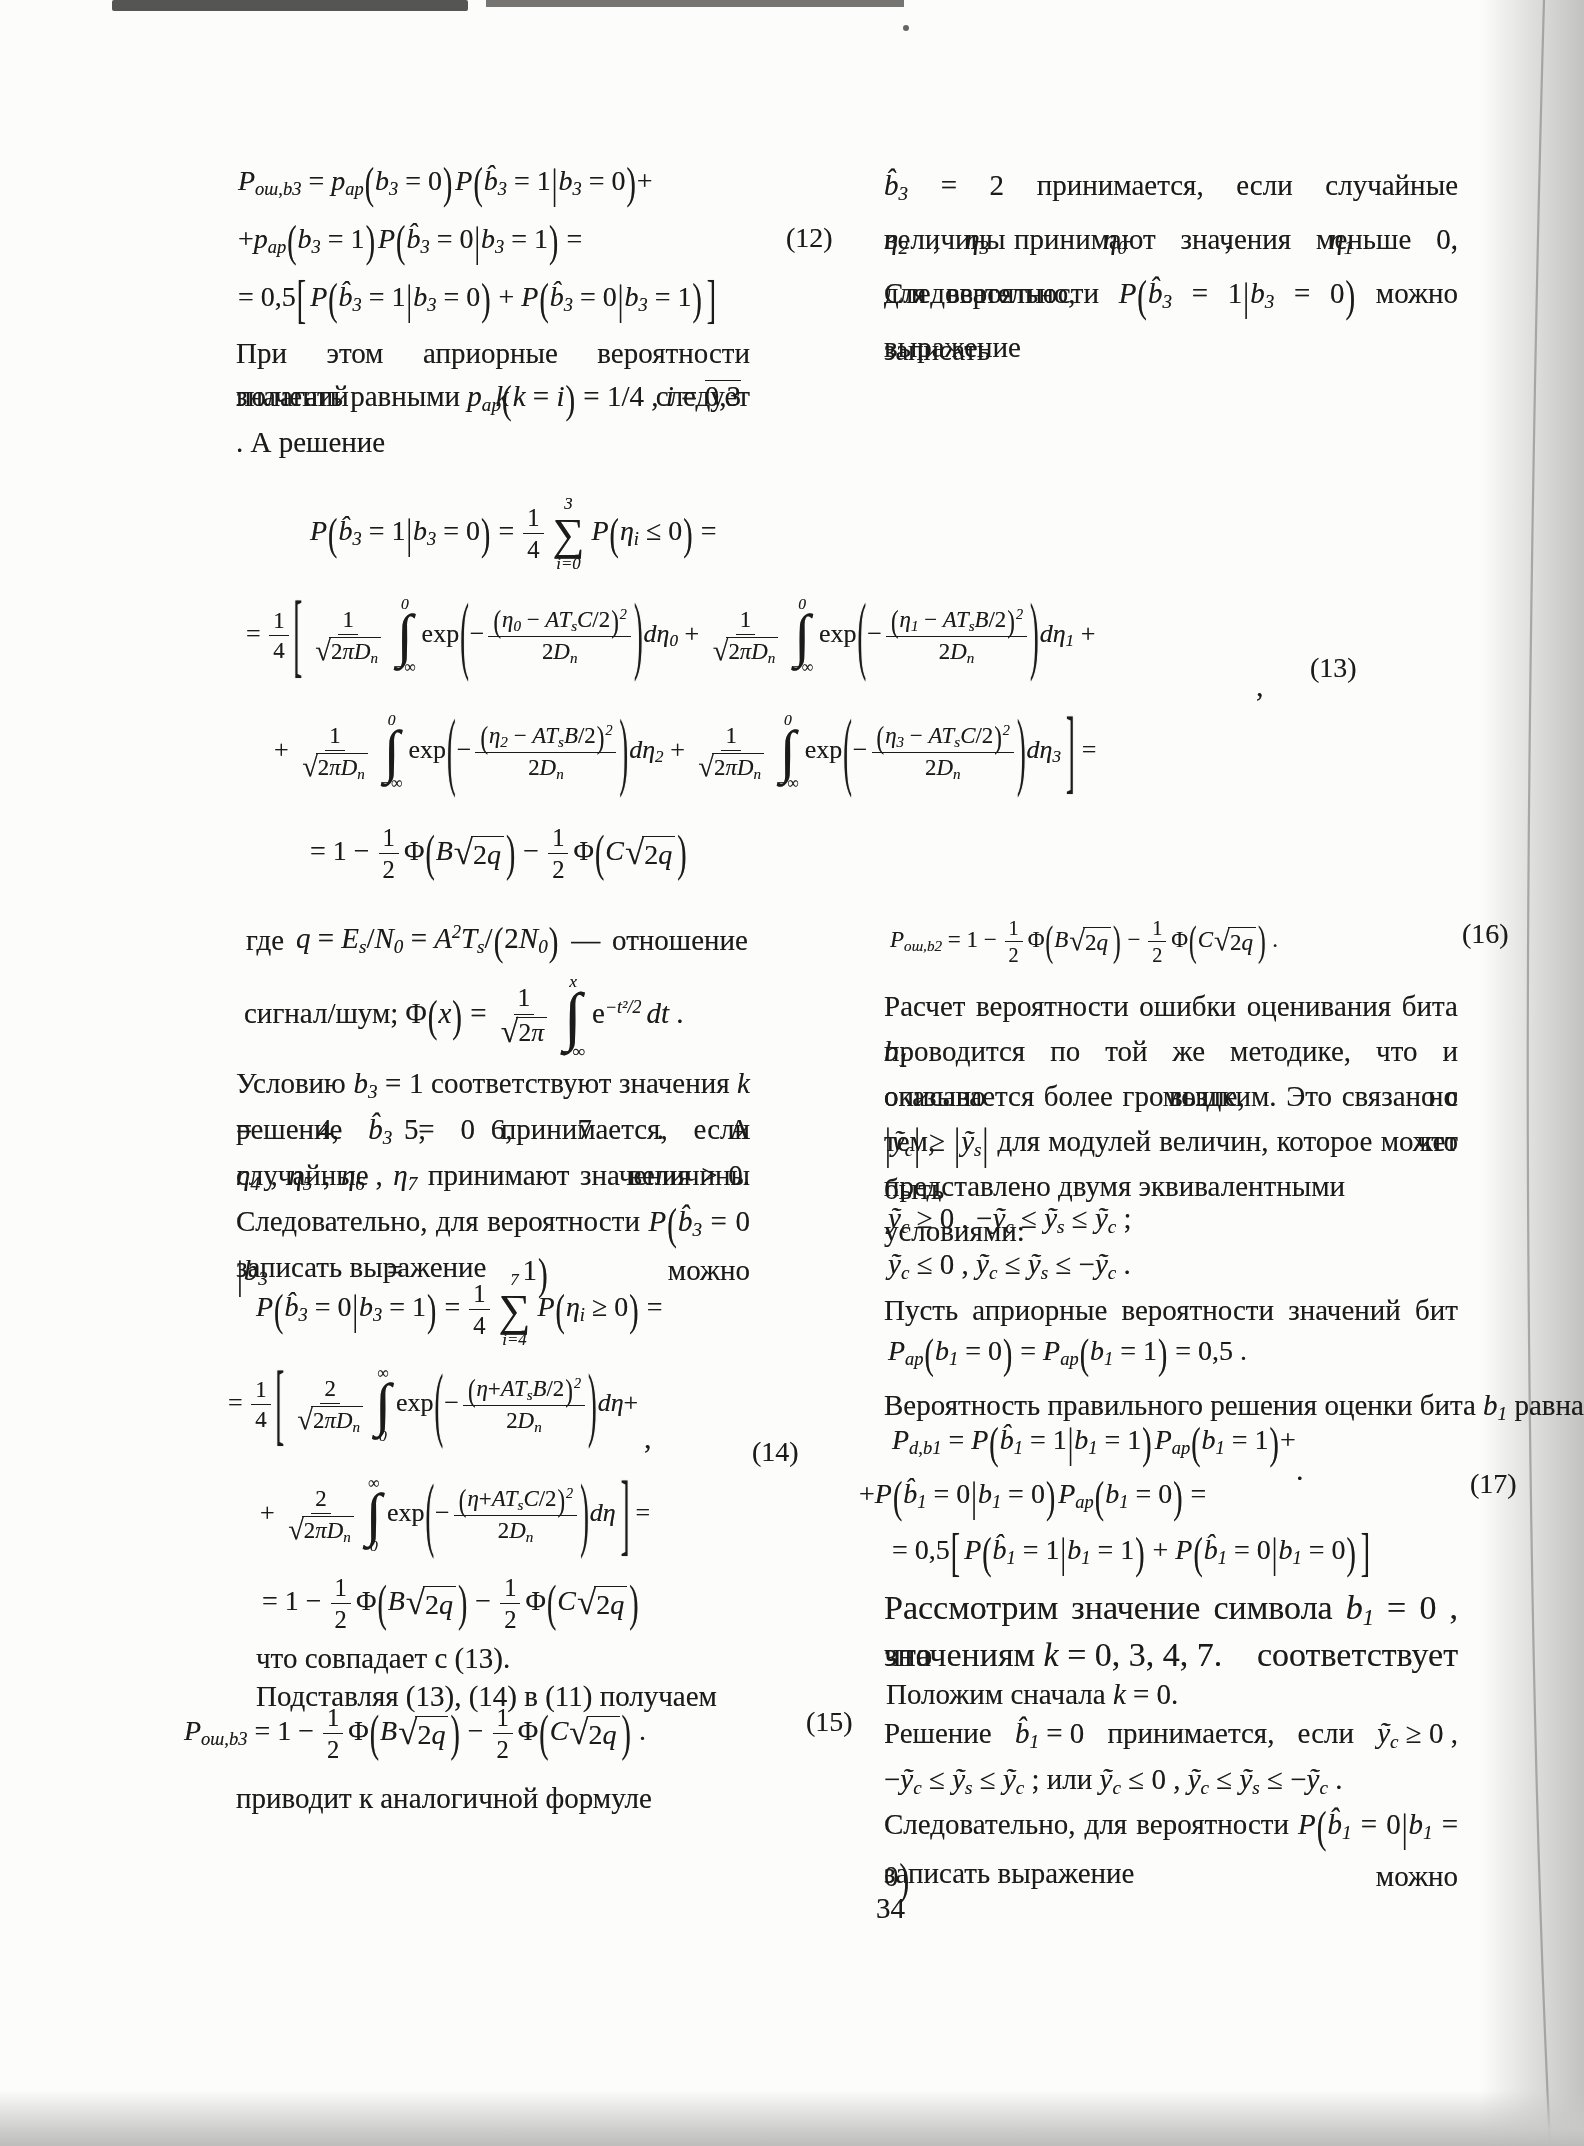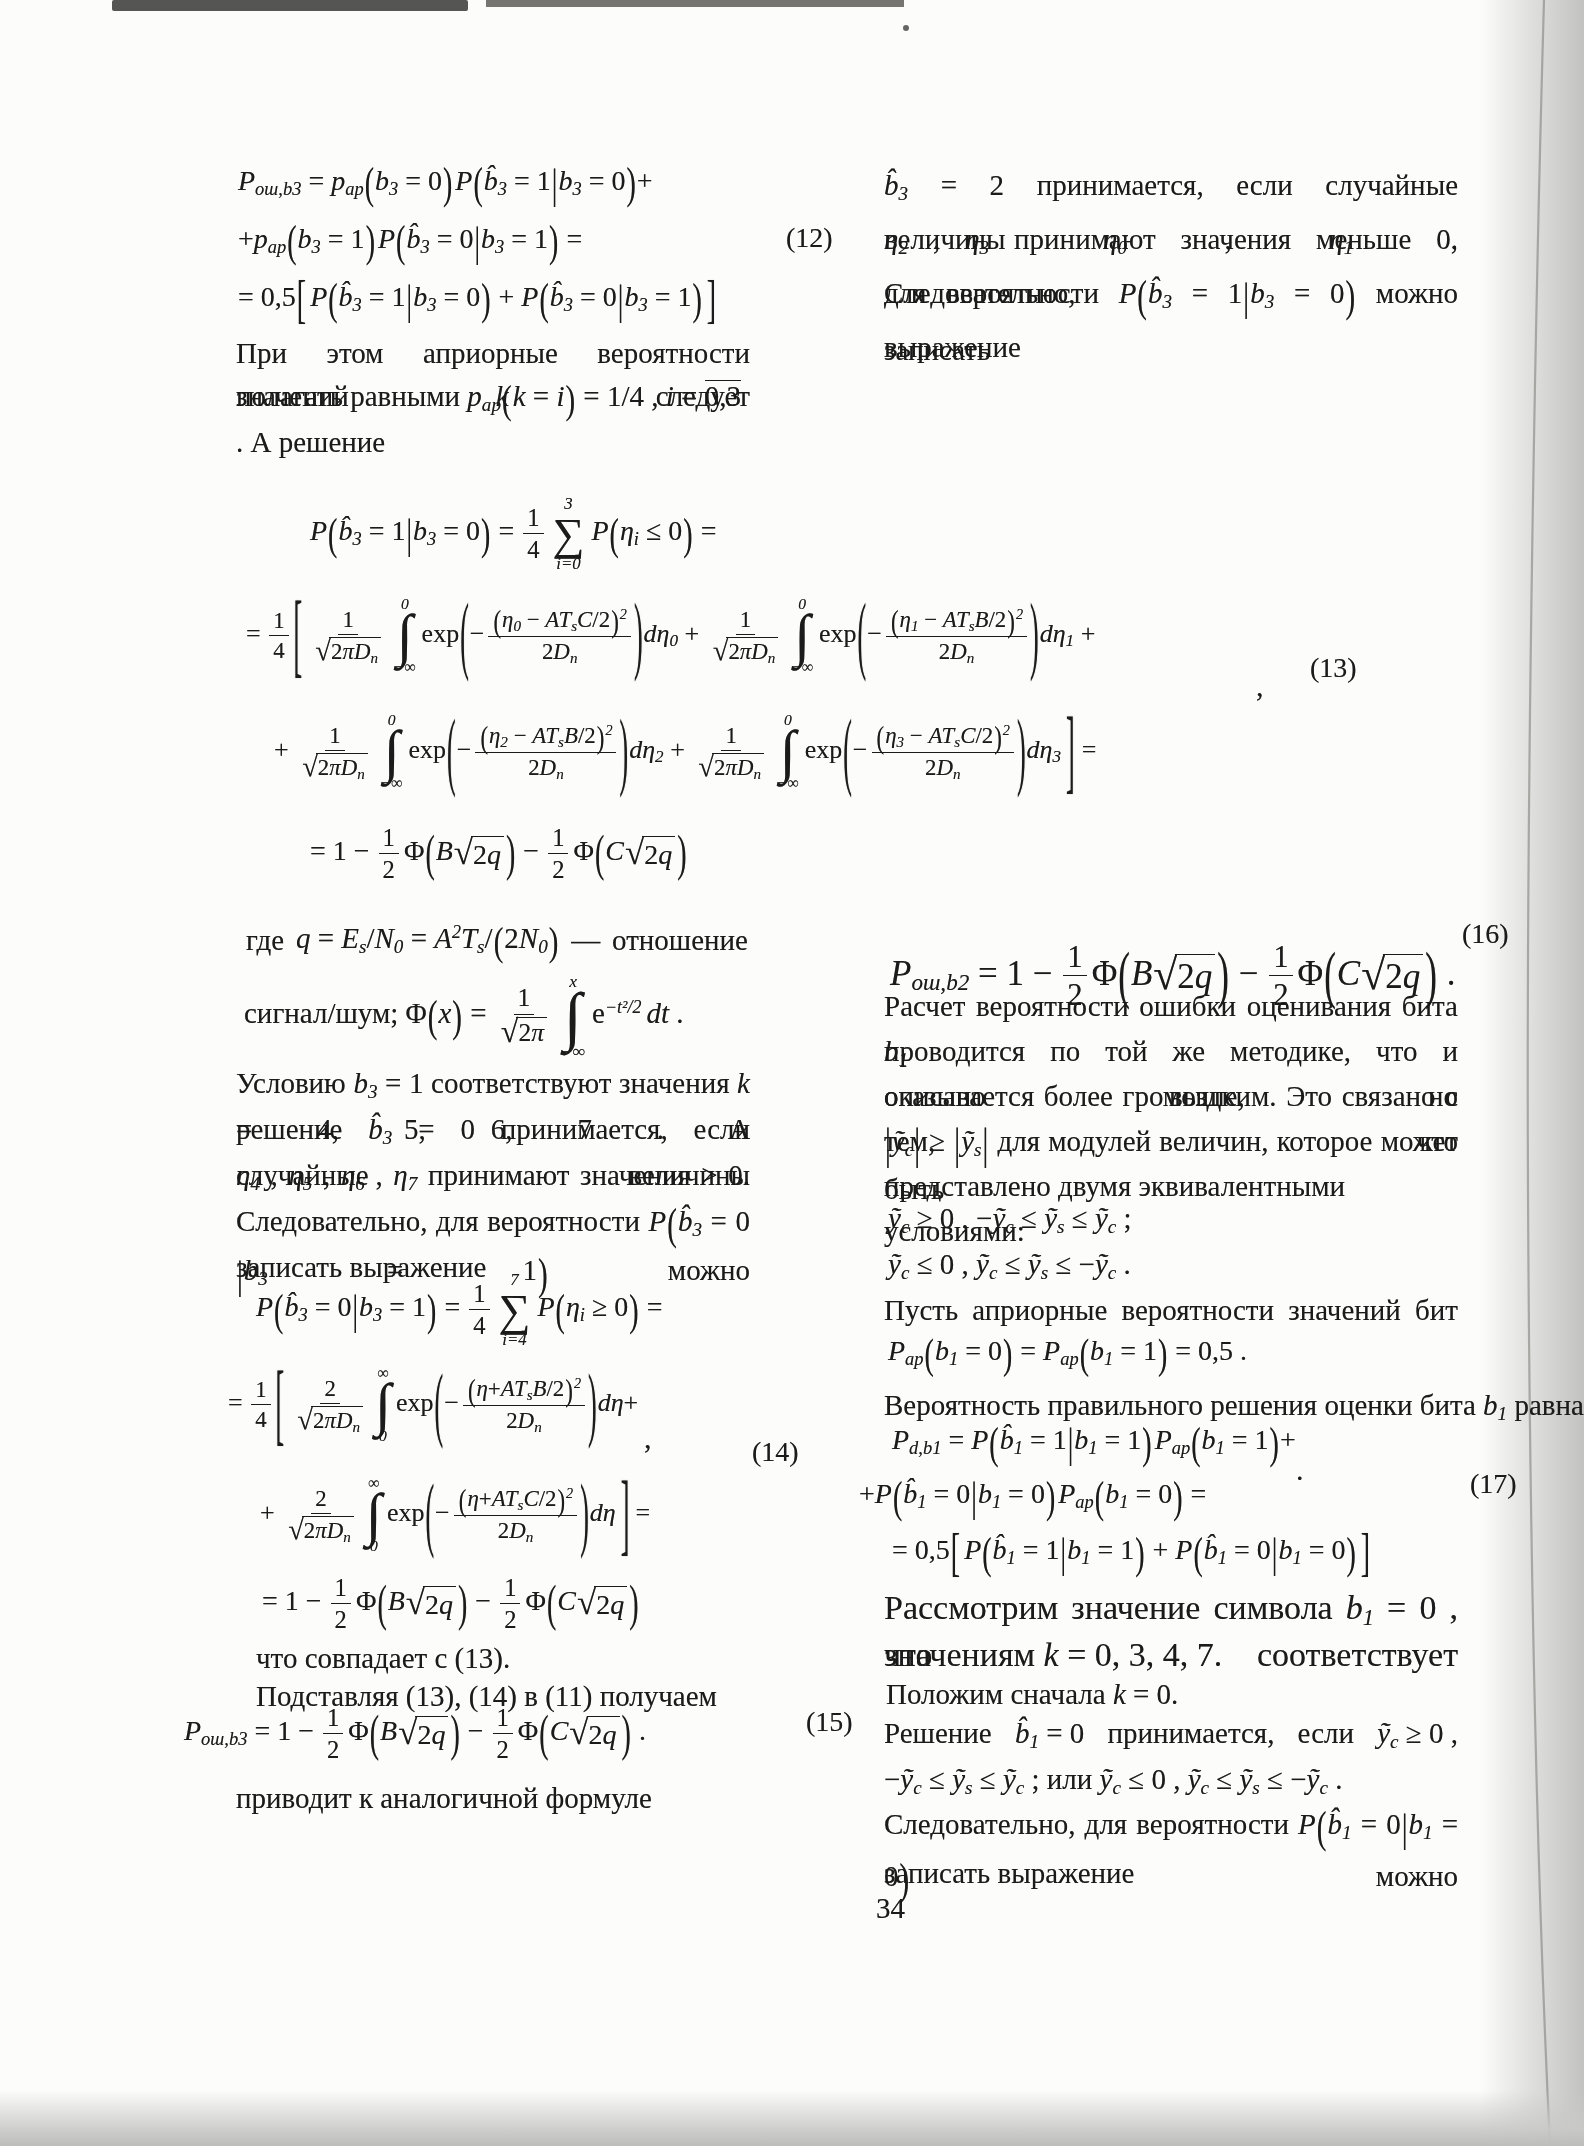--- a/index.html
+++ b/index.html
@@ -280,21 +280,21 @@
             <span class="rs">√</span>
             <span class="rc"><span class="rm">2</span><span class="it">q</span></span>
           </span><span class="big" style="transform: scaleY(1.8);">)</span><span class="rm"> .</span></span>
       </div>
       <div class="blk eqrow" style="left: 806px; top: 1702px; font-size: 28px; height: 40px;">
         <span class="eqin"><span class="rm">(15)</span></span>
       </div>
       <div class="blk" style="left: 236px; top: 1774px; width: 514px; font-size: 29px;">
         <div class="pline" style="height: 49px; line-height: 49px;"><span class="rm">приводит к аналогичной формуле</span></div>
       </div>
-      <div class="blk eqrow" style="left: 890px; top: 940px; font-size: 35px; height: 72px;">
+      <div class="blk eqrow" style="left: 890px; top: 906px; font-size: 23px; height: 72px;">
         <span class="eqin"><span class="it">P</span><sub class="ss">ош,b2</sub><span class="rm"> = 1 − </span><span class="frac">
             <span class="fn"><span class="rm">1</span></span>
             <span class="fd"><span class="rm">2</span></span>
           </span><span class="sp" style="width: 3px;"></span><span class="rm">Φ</span><span class="big" style="transform: scaleY(1.8);">(</span><span class="it">B</span><span class="sqrt">
             <span class="rs">√</span>
             <span class="rc"><span class="rm">2</span><span class="it">q</span></span>
           </span><span class="big" style="transform: scaleY(1.8);">)</span><span class="rm"> − </span><span class="frac">
             <span class="fn"><span class="rm">1</span></span>
             <span class="fd"><span class="rm">2</span></span>
           </span><span class="sp" style="width: 3px;"></span><span class="rm">Φ</span><span class="big" style="transform: scaleY(1.8);">(</span><span class="it">C</span><span class="sqrt">

